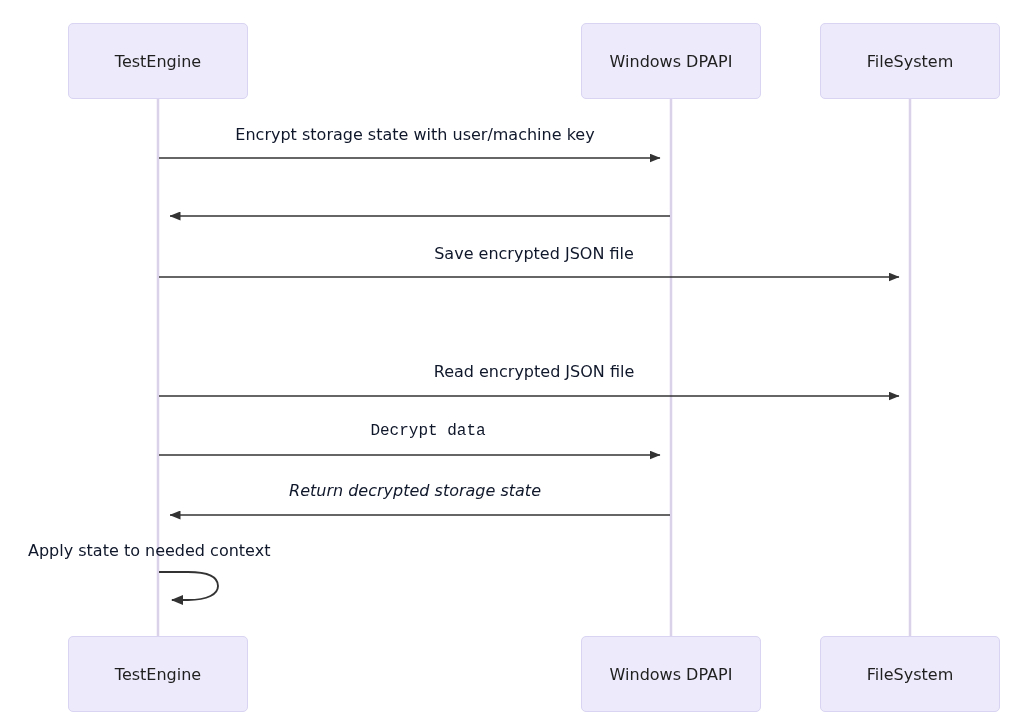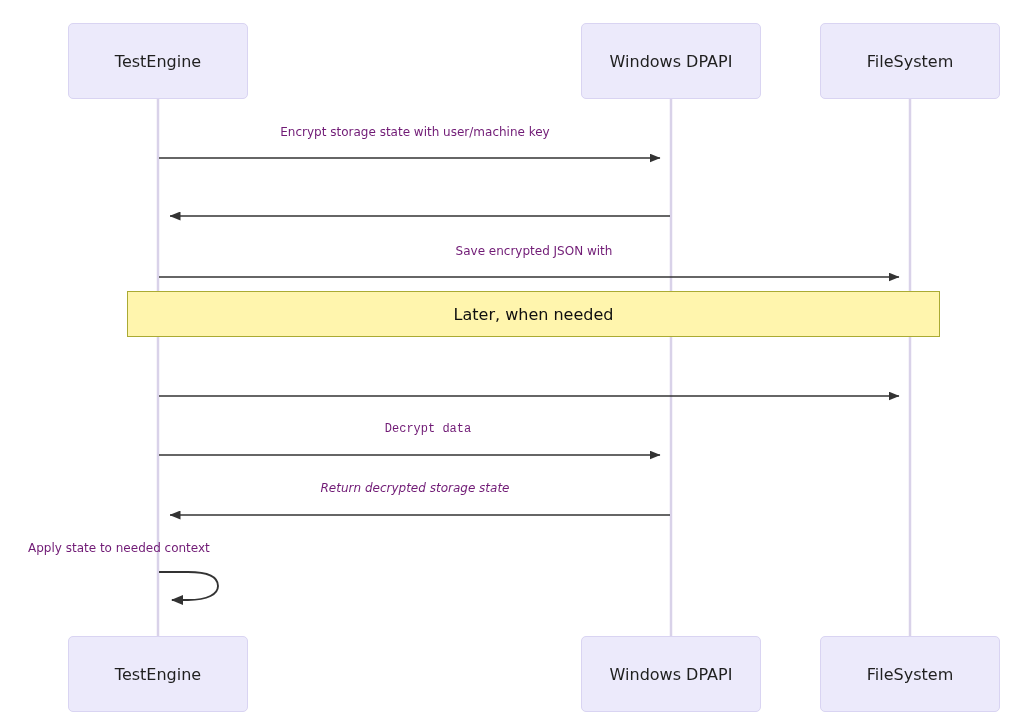--- a/index.html
+++ b/index.html
@@ -50,22 +50,22 @@
     justify-content: center;
   }
   .note-label {
     font-size: 16px;
     color: #0f0f0f;
     font-family: "DejaVu Sans", "Liberation Sans", sans-serif;
     white-space: nowrap;
   }
   .msg-label {
     position: absolute;
-    font-size: 12px;
-    color: #701a75;
+    font-size: 16px;
+    color: #0f172a;
     font-family: "DejaVu Sans", "Liberation Sans", sans-serif;
     white-space: nowrap;
     transform: translateX(-50%);
   }
   .msg-label.left-anchored {
     transform: none;
   }
 </style>
 </head>
 <body>
@@ -118,32 +118,30 @@
     <span class="participant-label">Windows DPAPI</span>
   </div>
 
   <div class="participant-box" style="left:820px; top:23px; width:180px; height:76px;">
     <span class="participant-label">FileSystem</span>
   </div>
 
   <div class="msg-label" style="left:415px; top:125px;">Encrypt storage state with user/machine key</div>
 
 
-  <div class="msg-label" style="left:534px; top:244px;">Save encrypted JSON with</div>
+  <div class="msg-label" style="left:534px; top:244px;">Save encrypted JSON file</div>
 
+  <div class="msg-label" style="left:534px; top:362px;">Read encrypted JSON file</div>
 
   <div class="msg-label" style="left:428px; top:422px;font-family:Liberation Mono, monospace;">Decrypt data</div>
 
   <div class="msg-label" style="left:415px; top:481px;font-style:italic;">Return decrypted storage state</div>
 
   <div class="msg-label left-anchored" style="left:28px; top:541px;">Apply state to needed context</div>
 
-  <div class="note-box" style="left:127px; top:291px; width:813px; height:46px;">
-    <span class="note-label">Later, when needed</span>
-  </div>
 
   <div class="participant-box" style="left:68px; top:636px; width:180px; height:76px;">
     <span class="participant-label">TestEngine</span>
   </div>
 
   <div class="participant-box" style="left:581px; top:636px; width:180px; height:76px;">
     <span class="participant-label">Windows DPAPI</span>
   </div>
 
   <div class="participant-box" style="left:820px; top:636px; width:180px; height:76px;">

